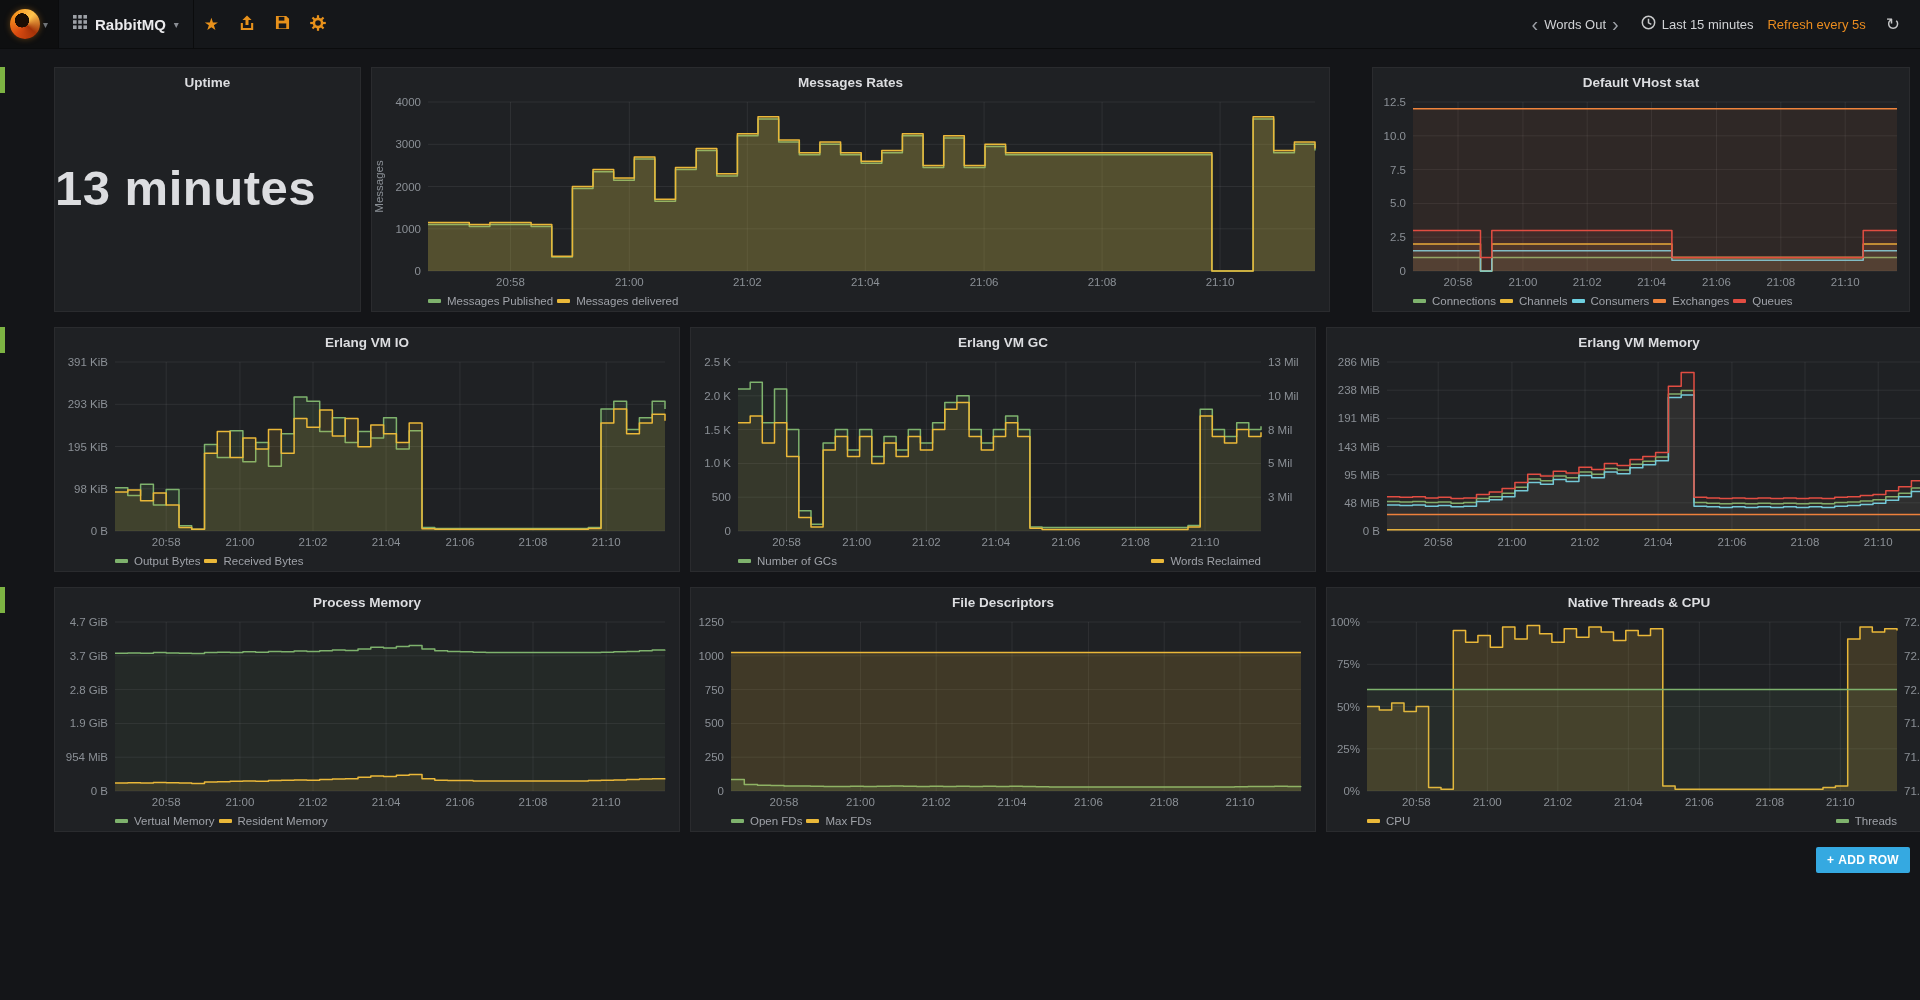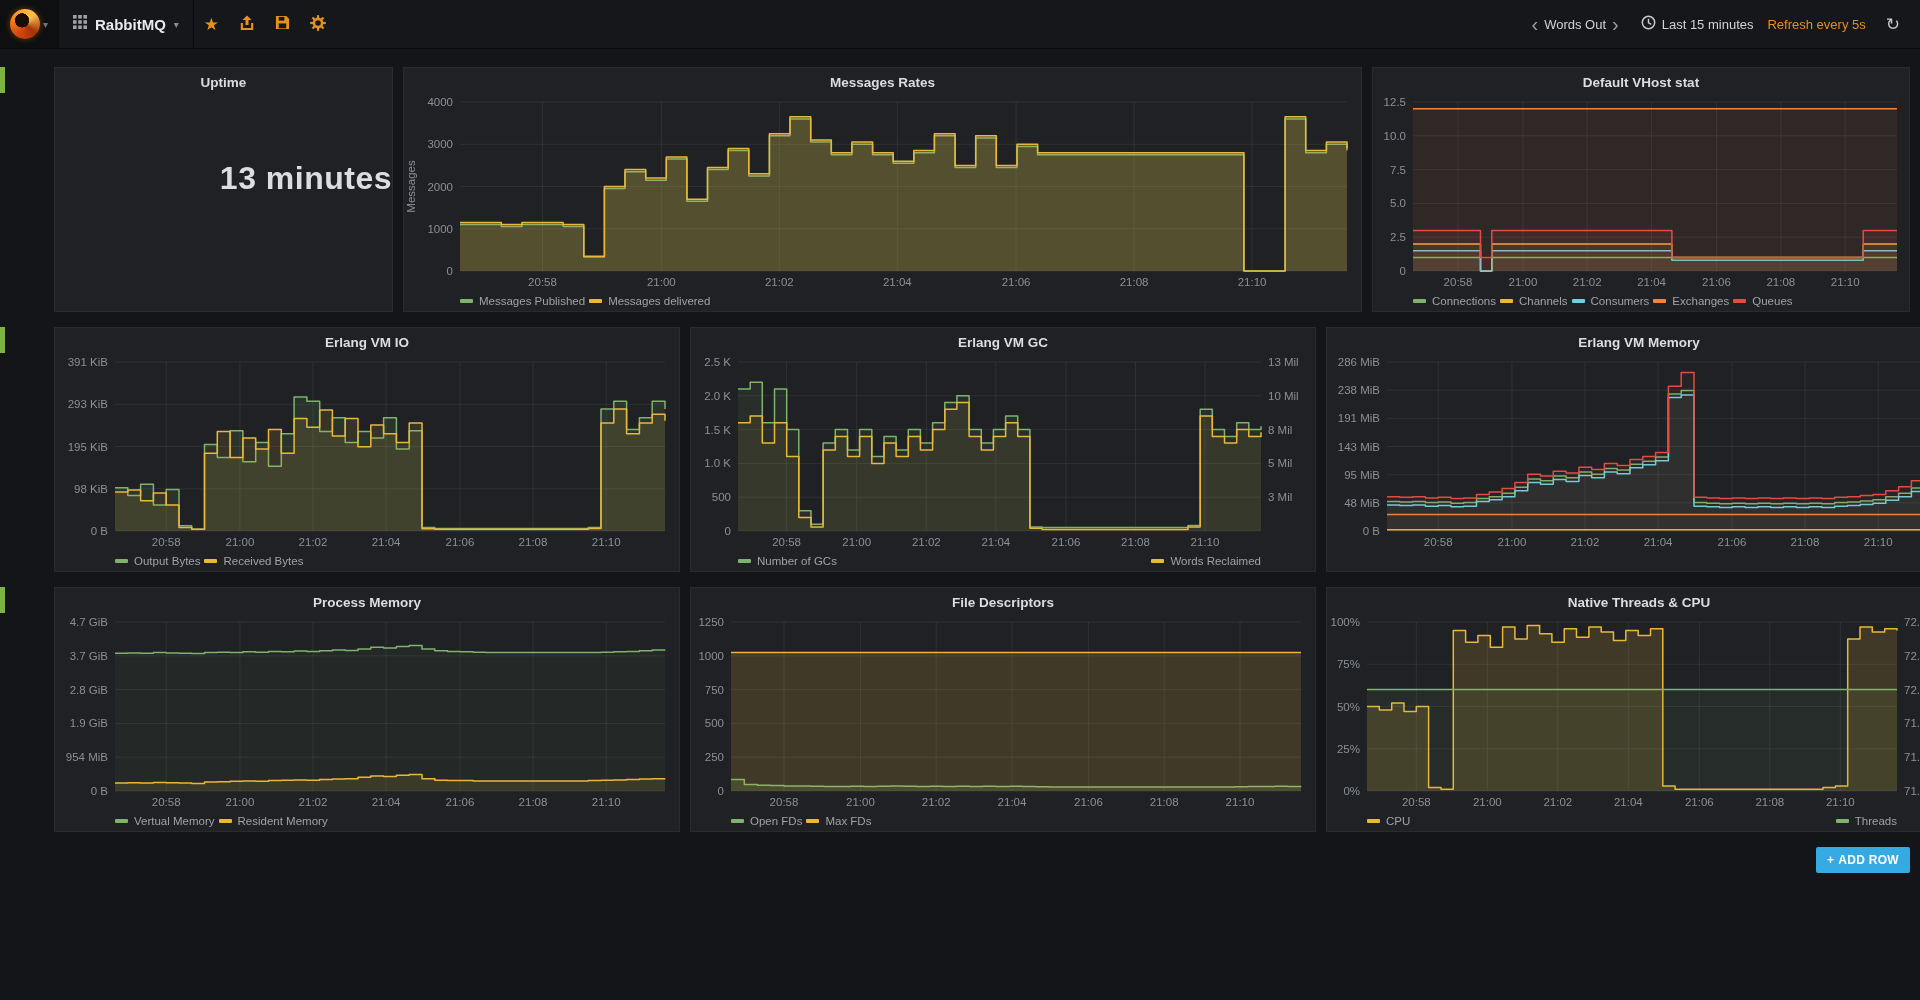--- a/index.html
+++ b/index.html
@@ -31,22 +31,22 @@
   .row-tab{position:absolute;left:-10px;top:0;width:5px;height:26px;background:#7db343;cursor:pointer;}
   .panel{background:#1f2124;border:1px solid #2a2b2e;box-sizing:border-box;display:flex;flex-direction:column;}
   .panel-title{margin:0;font-size:13.5px;font-weight:bold;color:#dcdde0;text-align:center;padding:7px 0 3px 0;height:16px;cursor:pointer;}
   .chart{height:197px;position:relative;}
   .legend{height:20px;display:flex;justify-content:space-between;align-items:center;font-size:11.5px;color:#9fa2a8;}
   .lg-group{display:flex;gap:4px;white-space:nowrap;}
   .lg-item{display:flex;align-items:center;cursor:pointer;}
   .lg-item i{display:inline-block;width:13px;height:4px;border-radius:1px;margin-right:6px;}
   .gl{stroke:rgba(255,255,255,0.07);stroke-width:1;}
   .tk{fill:#8b9096;font-size:11.5px;font-family:"Liberation Sans",sans-serif;}
-  .stat-value{font-size:32px;font-weight:bold;text-align:right;margin-top:66px;color:#dcdde0;letter-spacing:.5px;}
-  .w-uptime{width:380px;} .w-msg{width:959px;} .w-vhost{width:538px;} .w-third{width:626px;}
+  .stat-value{font-size:49px;font-weight:bold;text-align:left;margin-top:66px;color:#dcdde0;letter-spacing:.5px;}
+  .w-uptime{width:380px;} .w-msg{width:959px;} .w-vhost{width:538px;margin-left:32px;} .w-third{width:626px;}
   .add-row-wrap{display:flex;justify-content:flex-end;margin:12px 10px 0 10px;}
   .add-row-btn{background:#35a9e1;border:none;color:#fff;font-weight:bold;font-size:12px;
     padding:6px 11px;border-radius:2px;cursor:pointer;letter-spacing:.3px;font-family:"Liberation Sans",sans-serif;}
   .add-row-btn .plus{margin-right:4px;font-weight:bold;}
   svg text{user-select:none;}
 </style>
 </head>
 <body>
 
 <nav class="navbar">

